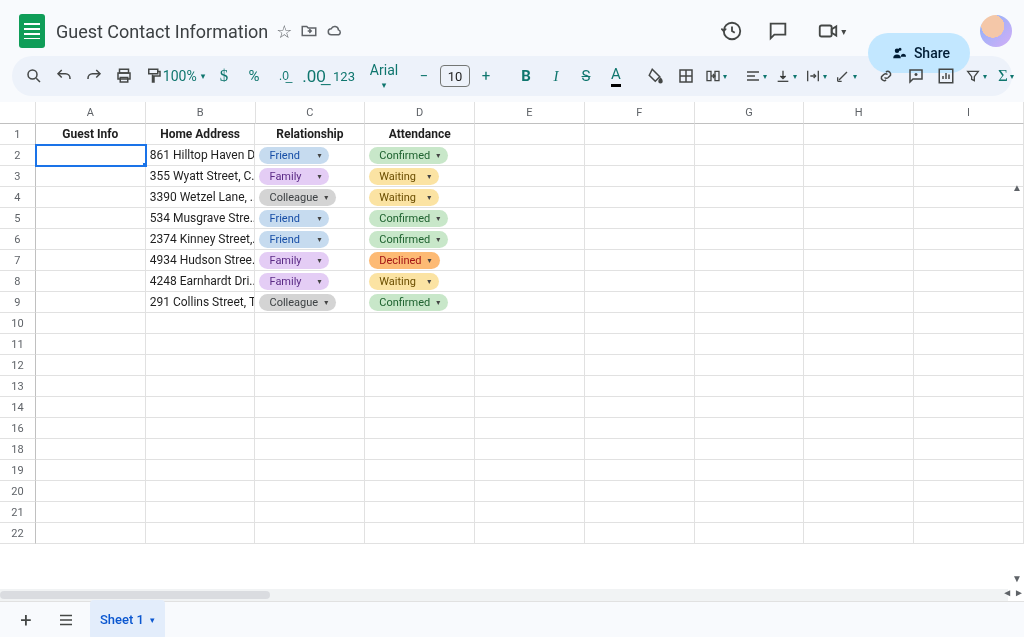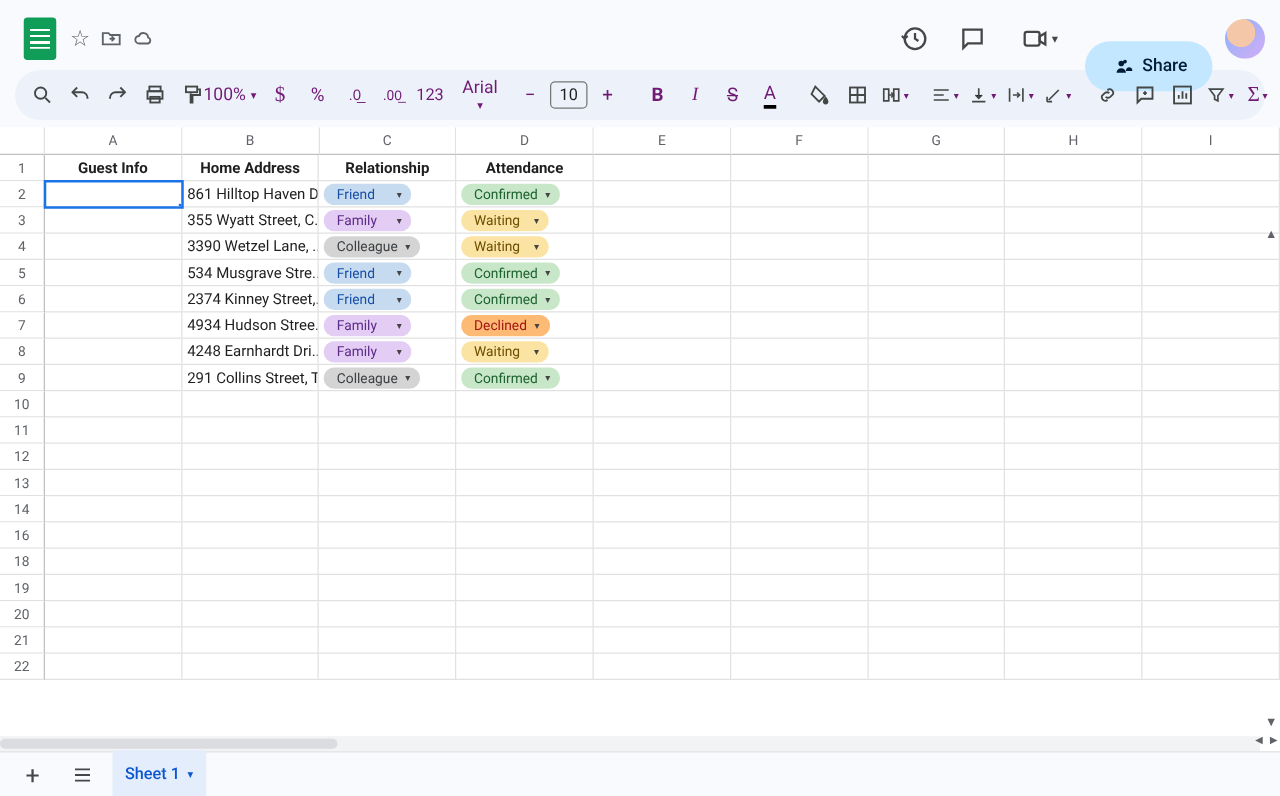--- a/index.html
+++ b/index.html
@@ -12,21 +12,21 @@
   .titling { display:flex; align-items:center; gap:8px; }
   .doctitle { font-size:18px; color:#3c4043; }
   .ticon { color:#5f6368; font-size:18px; }
   .menubar { display:flex; gap:2px; margin-top:2px; }
   .menubar span { font-size:14px; color:#3c4043; padding:2px 7px; border-radius:4px; cursor:pointer; }
   .ha { display:flex; align-items:center; gap:10px; }
   .hbtn { width:36px; height:36px; display:flex; align-items:center; justify-content:center; color:#444746; border-radius:18px; cursor:pointer; }
   .share { background:#c2e7ff; color:#001d35; border-radius:40px; height:40px; padding:0 20px; display:flex; align-items:center; gap:8px; font-size:14px; font-weight:500; cursor:pointer;margin-top:44px; }
   .avatar { width:32px; height:32px; border-radius:50%; background: radial-gradient(circle at 40% 35%, #f4c7a8 0 40%, transparent 41%), linear-gradient(135deg,#8ab4f8,#d3adf7); }
   .toolbar { margin:0 12px; background:#edf2fa; border-radius:24px; height:40px; display:flex; align-items:center; padding:0 8px; gap:2px; }
-  .tb { min-width:28px; height:28px; display:flex; align-items:center; justify-content:center; color:#701a75; border-radius:4px; font-size:15px; cursor:pointer; padding:0 3px; }
+  .tb { min-width:28px; height:28px; display:flex; align-items:center; justify-content:center; color:#0f766e; border-radius:4px; font-size:15px; cursor:pointer; padding:0 3px; }
   .sep { width:1px; height:22px; background:#c7c7c7; margin:0 4px; }
   .zoom { font-size:14px; padding:0 3px; display:flex; align-items:center; gap:4px; }
   .font { font-size:14px; padding:0 6px; width:70px; display:flex; align-items:center; justify-content:space-between;flex-direction:column; }
   .fsz { display:flex; align-items:center; }
   .fsz .box { width:30px; height:22px; border:1px solid #747775; border-radius:4px; display:flex; align-items:center; justify-content:center; font-size:13px; margin:0 2px;}
   .grid-wrap { position:relative; margin-top:6px; height:535px; background:#fff; }
   .colhead { display:flex; position:sticky; top:0; }
   .corner { width:36px; height:22px; background:#fff; border-right:1px solid #e1e1e1; border-bottom:1px solid #c0c0c0; }
   .ch { height:22px; background:#fff; border-right:1px solid #e1e1e1; border-bottom:1px solid #c0c0c0; display:flex; align-items:center; justify-content:center; font-size:11px; color:#5f6368; }
   .row { display:flex; }
@@ -56,20 +56,21 @@
 </style>
 </head>
 <body>
 
 <div class="header">
   <div class="logo">
       <div class="box"></div>
     </div>
   <div class="titlearea">
     <div class="titling">
+      <span class="doctitle">Guest Contact Information</span>
       <span class="ticon">☆</span>
       <span class="ticon">
         <svg width="18" height="18" viewBox="0 0 24 24" fill="none" stroke="#5f6368" stroke-width="2">
             <path d="M3 6h6l2 2h10v10H3z"></path>
             <path d="M11 12h4M13 10l2 2-2 2" stroke-linecap="round"></path>
           </svg>
       </span>
       <span class="ticon">
         <svg width="18" height="18" viewBox="0 0 24 24" fill="none" stroke="#5f6368" stroke-width="2">
             <path d="M7 17a4 4 0 010-8 5 5 0 019.6 1.5A3.5 3.5 0 0117 17H7z"></path>
@@ -140,21 +141,21 @@
       </svg>
     </div>
   <div class="tb zoom">
       <span>100%</span>
       <span style="font-size:9px">▾</span>
     </div>
   <div class="sep"></div>
   <div class="tb" style="font-family:serif;font-size:17px">$</div>
   <div class="tb">%</div>
   <div class="tb" style="font-size:12px">.0̲</div>
-  <div class="tb" style="font-size:11px">.00̲</div>
+  <div class="tb" style="font-size:17px">.00̲</div>
   <div class="tb" style="font-size:13px">123</div>
   <div class="sep"></div>
   <div class="tb font">
       <span>Arial</span>
       <span style="font-size:9px">▾</span>
     </div>
   <div class="sep"></div>
   <div class="fsz">
     <div class="tb">−</div>
     <div class="box">

